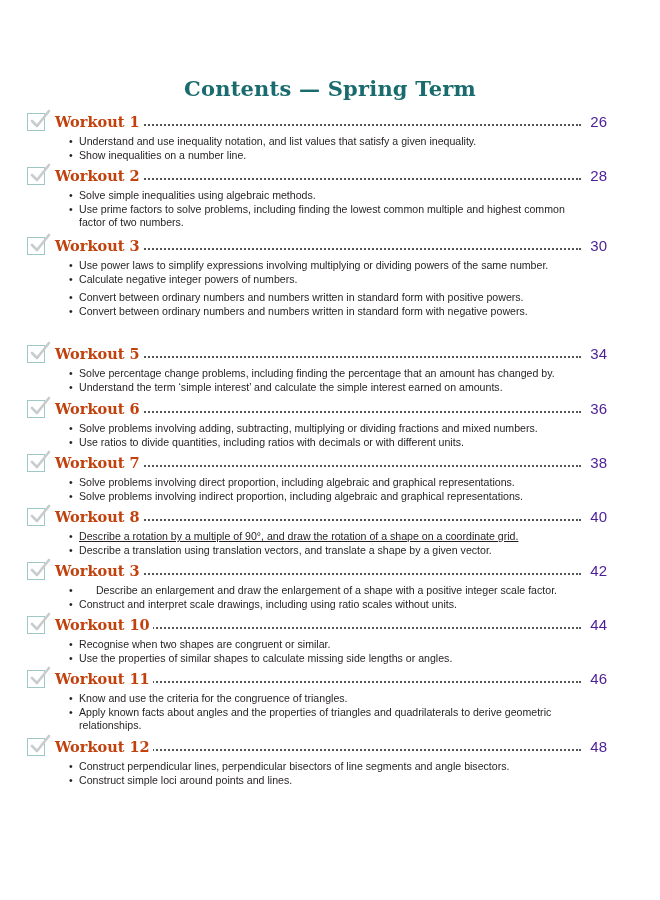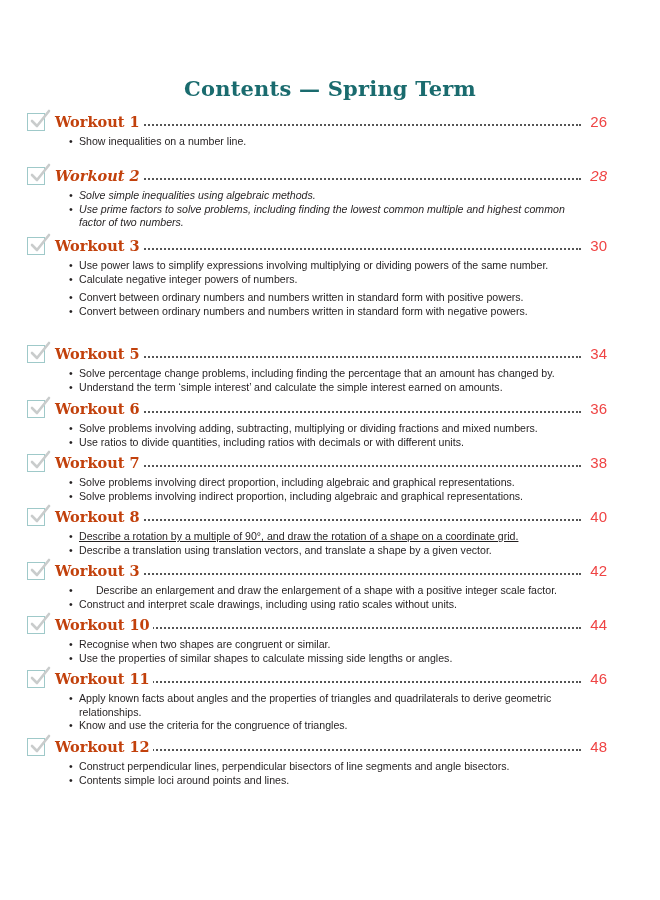--- a/index.html
+++ b/index.html
@@ -4,21 +4,21 @@
   <style>
     html, body { margin: 0; padding: 0; background: #ffffff; }
     body { width: 660px; height: 900px; position: relative; overflow: hidden; font-family: "Liberation Sans", sans-serif; color: #231f20; }
     .title { position: absolute; left: 0; top: 76px; width: 660px; text-align: center; font-family: "DejaVu Serif", serif; font-weight: bold; font-size: 21px; color: #1a6b6e; letter-spacing: 0.2px; }
     .entry { position: absolute; left: 27px; width: 580px; }
     .head { position: relative; height: 22px; }
     .check { position: absolute; left: 0; top: 1px; width: 18px; height: 18px; border: 1.5px solid #9fc9c9; box-sizing: border-box; background: #fff; }
     .check svg { position: absolute; left: 1px; top: -5px; width: 22px; height: 22px; }
     .wtitle { position: absolute; left: 28px; top: 0; font-family: "DejaVu Serif", serif; font-weight: bold; font-size: 14.5px; color: #c2410c; background: #fff; padding-right: 3px; line-height: 20px; z-index: 2; }
     .dots { position: absolute; left: 110px; right: 26px; top: 12px; border-bottom: 2px dotted #555; height: 0; }
-    .page { position: absolute; right: 0; top: 0; font-size: 15px; color: #ef4444; background: #fff; padding-left: 3px; line-height: 20px; z-index: 2; font-family: "Liberation Sans", sans-serif; }
+    .page { position: absolute; right: 0; top: 0; font-size: 15px; color: #4c1d95; background: #fff; padding-left: 3px; line-height: 20px; z-index: 2; font-family: "Liberation Sans", sans-serif; }
     ul { list-style: none; margin: 1px 0 0 0; padding: 0 0 0 52px; }
     li { position: relative; font-size: 10.6px; line-height: 13.5px; color: #231f20; }
     li::before { content: "•"; position: absolute; left: -10px; top: 0; }
   </style>
 </head>
 <body>
 
 <div class="title">Contents — Spring Term</div>
 
 <div id="entries">
@@ -27,24 +27,25 @@
       <span class="check">
         <svg viewBox="0 0 22 22">
             <path d="M3 12 L8 17 L20 2" fill="none" stroke="#c9cccc" stroke-width="2.6" stroke-linecap="round" stroke-linejoin="round"></path>
           </svg>
       </span>
       <span class="wtitle">Workout 1</span>
       <span class="dots"></span>
       <span class="page">26</span>
     </div>
     <ul>
+        <li style="max-width: 495px;">Understand and use inequality notation, and list values that satisfy a given inequality.</li>
         <li style="max-width: 495px;">Show inequalities on a number line.</li>
       </ul>
   </div>
-    <div class="entry" style="top: 166px; font-style: italic;">
+    <div class="entry" style="top: 166px;">
     <div class="head">
       <span class="check">
         <svg viewBox="0 0 22 22">
             <path d="M3 12 L8 17 L20 2" fill="none" stroke="#c9cccc" stroke-width="2.6" stroke-linecap="round" stroke-linejoin="round"></path>
           </svg>
       </span>
       <span class="wtitle">Workout 2</span>
       <span class="dots"></span>
       <span class="page">28</span>
     </div>
@@ -176,33 +177,33 @@
       <span class="check">
         <svg viewBox="0 0 22 22">
             <path d="M3 12 L8 17 L20 2" fill="none" stroke="#c9cccc" stroke-width="2.6" stroke-linecap="round" stroke-linejoin="round"></path>
           </svg>
       </span>
       <span class="wtitle">Workout 11</span>
       <span class="dots"></span>
       <span class="page">46</span>
     </div>
     <ul>
+        <li style="max-width: 495px;">Know and use the criteria for the congruence of triangles.</li>
         <li style="max-width: 495px;">Apply known facts about angles and the properties of triangles and quadrilaterals to derive geometric relationships.</li>
-        <li style="max-width: 495px;">Know and use the criteria for the congruence of triangles.</li>
       </ul>
   </div>
     <div class="entry" style="top: 737px;">
     <div class="head">
       <span class="check">
         <svg viewBox="0 0 22 22">
             <path d="M3 12 L8 17 L20 2" fill="none" stroke="#c9cccc" stroke-width="2.6" stroke-linecap="round" stroke-linejoin="round"></path>
           </svg>
       </span>
       <span class="wtitle">Workout 12</span>
       <span class="dots"></span>
       <span class="page">48</span>
     </div>
     <ul>
         <li style="max-width: 495px;">Construct perpendicular lines, perpendicular bisectors of line segments and angle bisectors.</li>
-        <li style="max-width: 495px;">Contents simple loci around points and lines.</li>
+        <li style="max-width: 495px;">Construct simple loci around points and lines.</li>
       </ul>
   </div>
   </div>
 
 </body></html>

